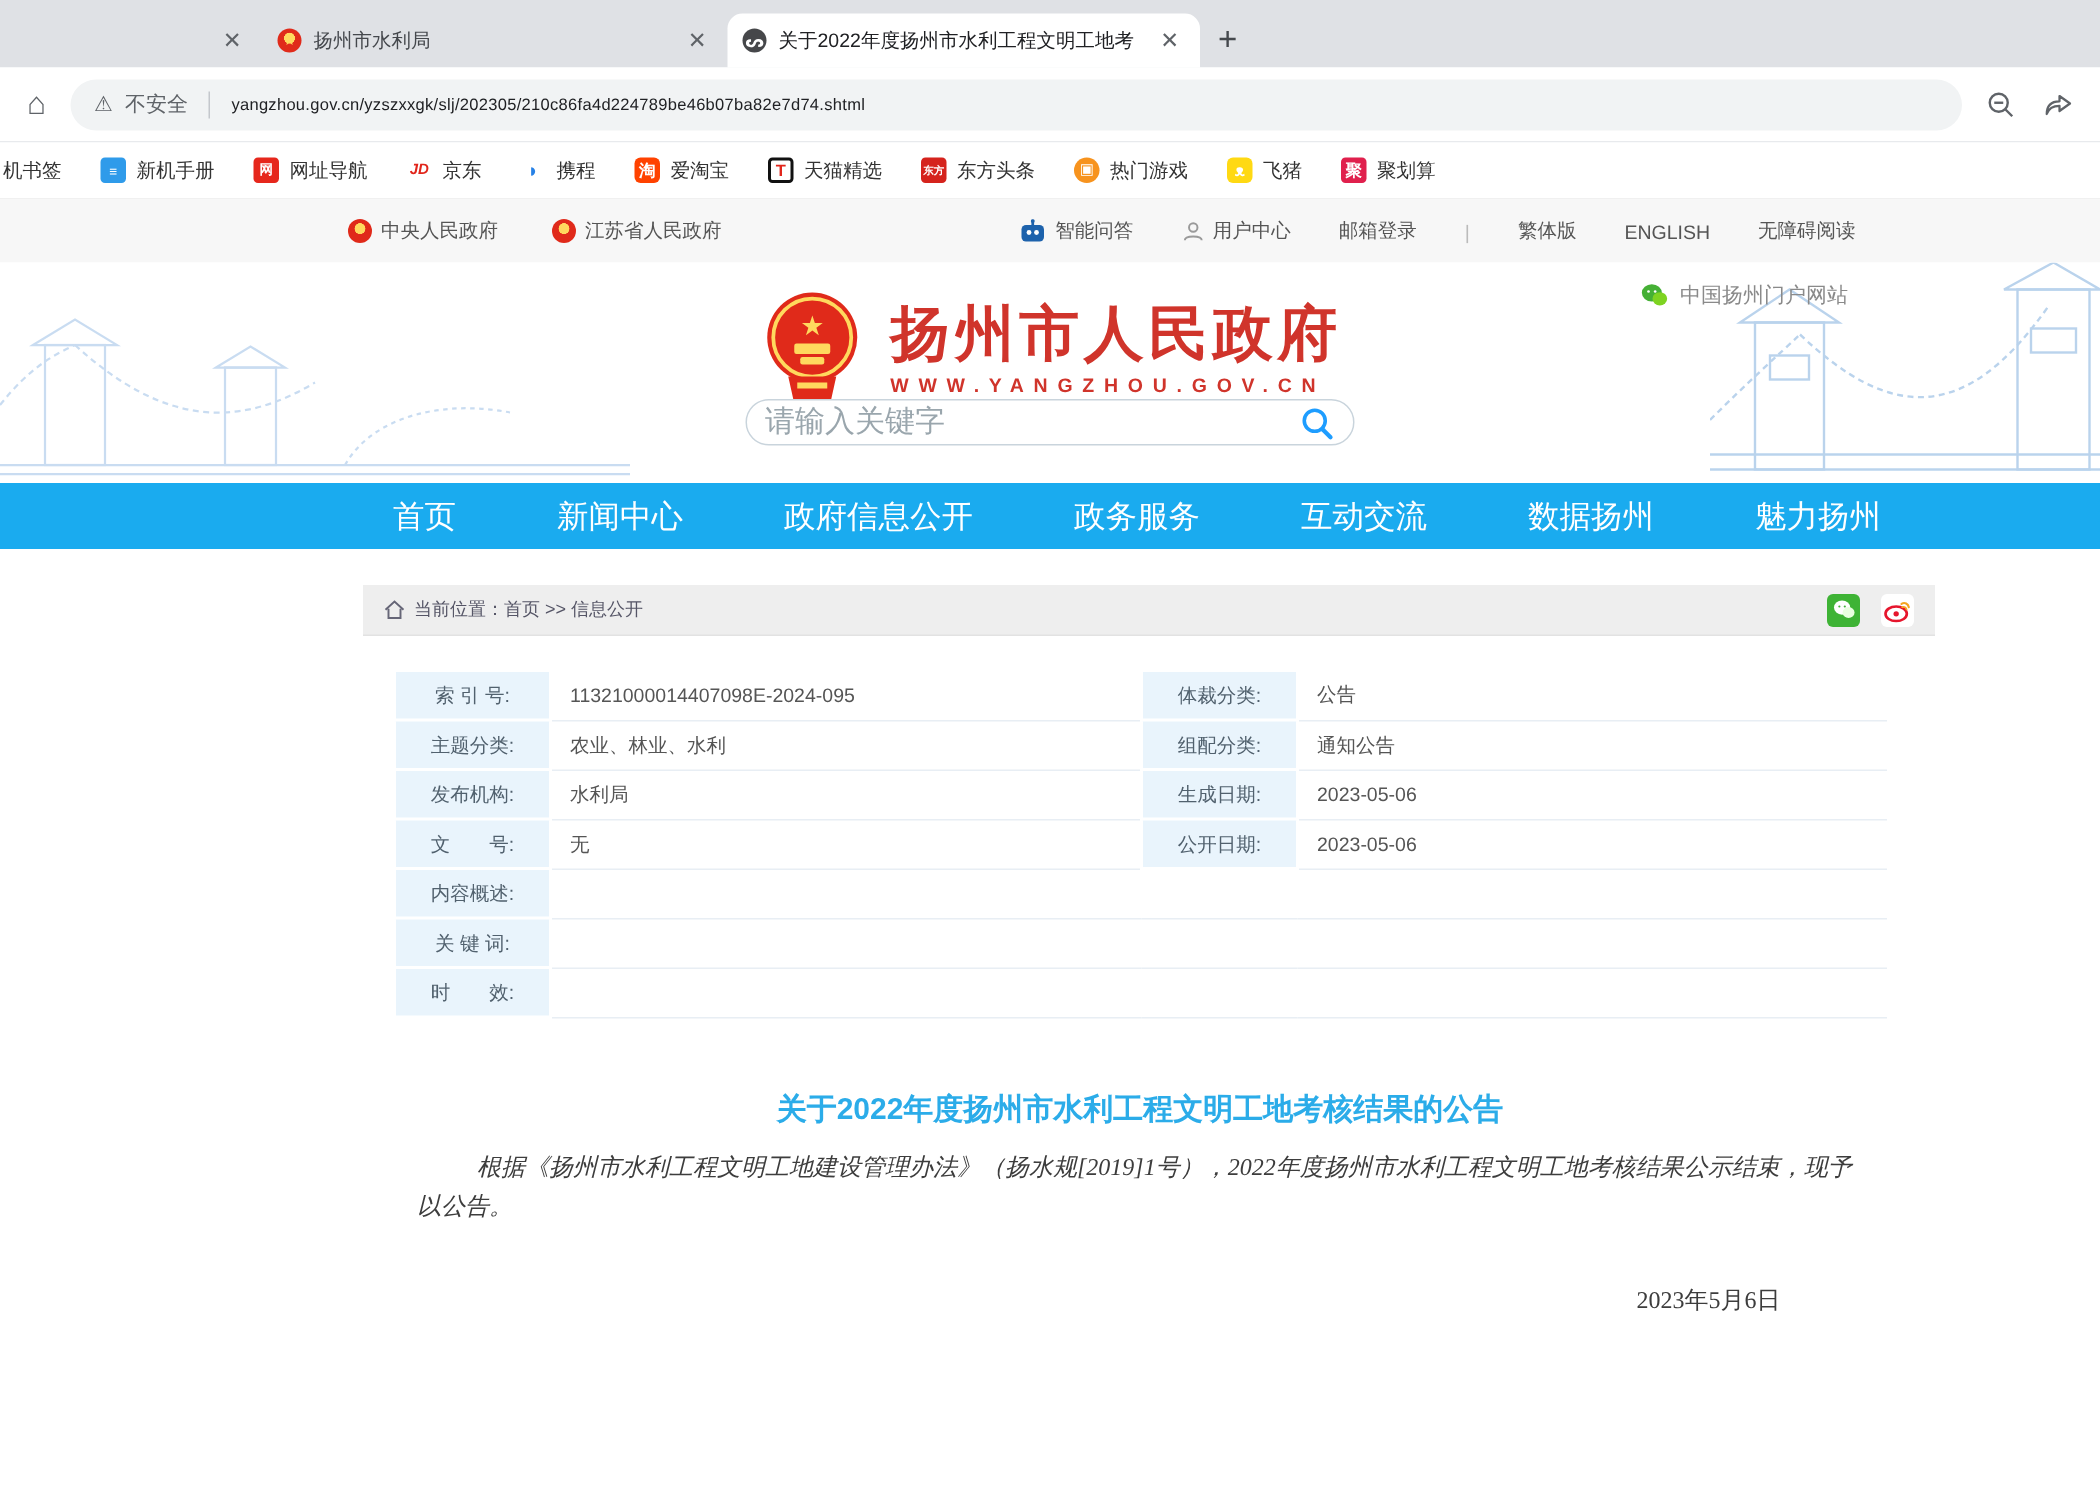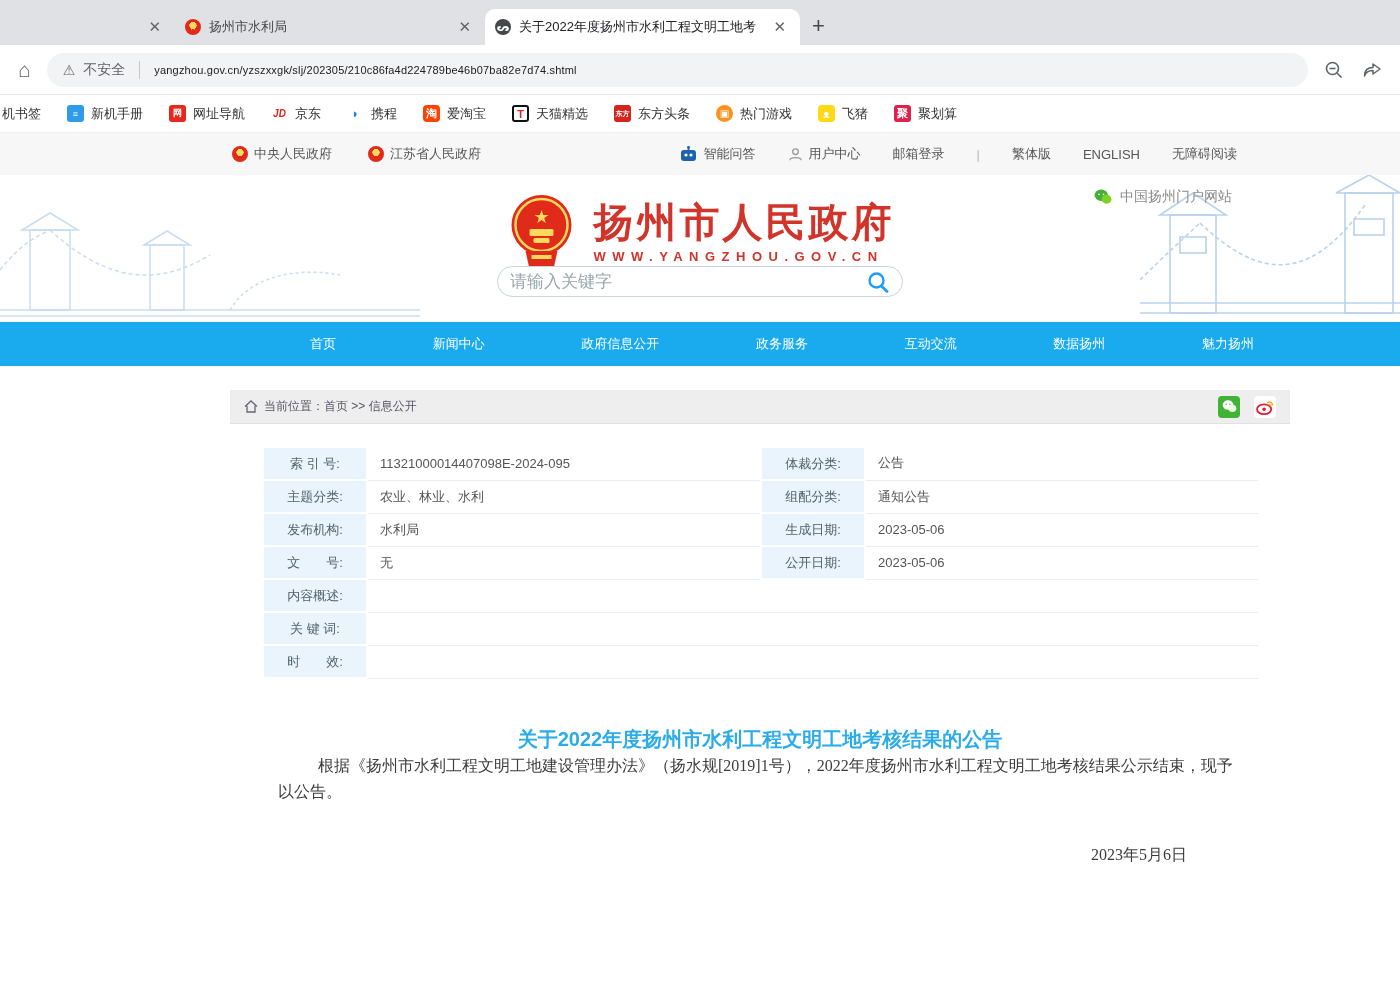--- a/index.html
+++ b/index.html
@@ -68,47 +68,47 @@
   .big-emblem { width:72px; height:78px; }
   .brand-name { color:#d0342b; font-size:40px; font-weight:bold; letter-spacing:3px;
     font-family:"Liberation Serif","DejaVu Serif",serif; line-height:1.1; }
   .brand-url { color:#d0342b; font-size:13px; letter-spacing:6.5px; font-weight:bold; margin-top:4px; }
   .portal { position:absolute; top:13px; right:168px; display:flex; align-items:center; gap:8px;
     color:#8a8a8a; font-size:14px; }
   .wechat-dot { width:18px; height:16px; }
   .searchwrap { position:absolute; top:91px; left:50%; transform:translateX(-50%);
     width:406px; height:31px; background:#fff; border:1px solid #c9d4dc; border-radius:17px;
     display:flex; align-items:center; padding:0 12px; }
-  .searchwrap input { flex:1; border:none; outline:none; font-size:17px; color:#333; background:transparent; }
+  .searchwrap input { flex:1; border:none; outline:none; font-size:20px; color:#333; background:transparent; }
   .searchwrap input::placeholder { color:#9aa6ad; }
 
   
   .navbar { height:44px; background:#1aabef; display:flex; align-items:center;
     justify-content:space-between; padding:0 146px 0 262px; }
-  .nav-item { color:#fff; font-size:13px; cursor:pointer; white-space:nowrap;margin-left:48px; }
+  .nav-item { color:#fff; font-size:21px; cursor:pointer; white-space:nowrap; }
 
   
   .content { width:1060px; margin-left:230px; }
   .crumbbar { margin-top:24px; height:34px; background:#eeeeee; display:flex; align-items:center;
-    padding:0 14px; font-size:12px; color:#556; border-bottom:1px solid #e2e2e2; }
+    padding:0 14px; font-size:12px; color:#556; border-bottom:1px solid #e2e2e2;margin-left:12px; }
   .crumb-home { margin-right:6px; }
   .crumb-right { margin-left:auto; display:flex; gap:14px; align-items:center; }
   .share-ico { width:22px; height:22px; border-radius:4px; display:flex; align-items:center; justify-content:center; cursor:pointer; }
 
   .meta-table { width:996px; margin:22px auto 0; border-collapse:collapse; table-layout:fixed; }
   .meta-table td { height:33px; font-size:13px; padding:0 6px; }
   .meta-table .lbl { background:#e9f4fc; color:#51616e; text-align:center; width:104px;
     border:2px solid #fff; }
   .meta-table .val { color:#555; padding-left:12px; border-bottom:1px solid #e8eef4; }
 
   .art-title { margin-top:47px; text-align:center; color:#2bace9; font-size:20px; font-weight:bold; }
   .art-body { padding:0 48px; font-family:"Liberation Serif","DejaVu Serif",serif;
     color:#3d3d3d; font-size:16px; line-height:1.65; }
   .p1 { margin-top:36px; text-indent:1.2em; }
-  .p2 { margin-top:0; text-indent:2.5em; }
+  .p2 { margin-top:13px; text-indent:2.5em;font-style:italic; }
   .art-date { margin-top:36px; text-align:right; padding-right:55px; }
   svg { display:block; }
 </style>
 </head>
 <body>
 
 <div class="tabbar">
   <div class="tab tab-partial">
     <span class="tab-close">✕</span>
   </div>

